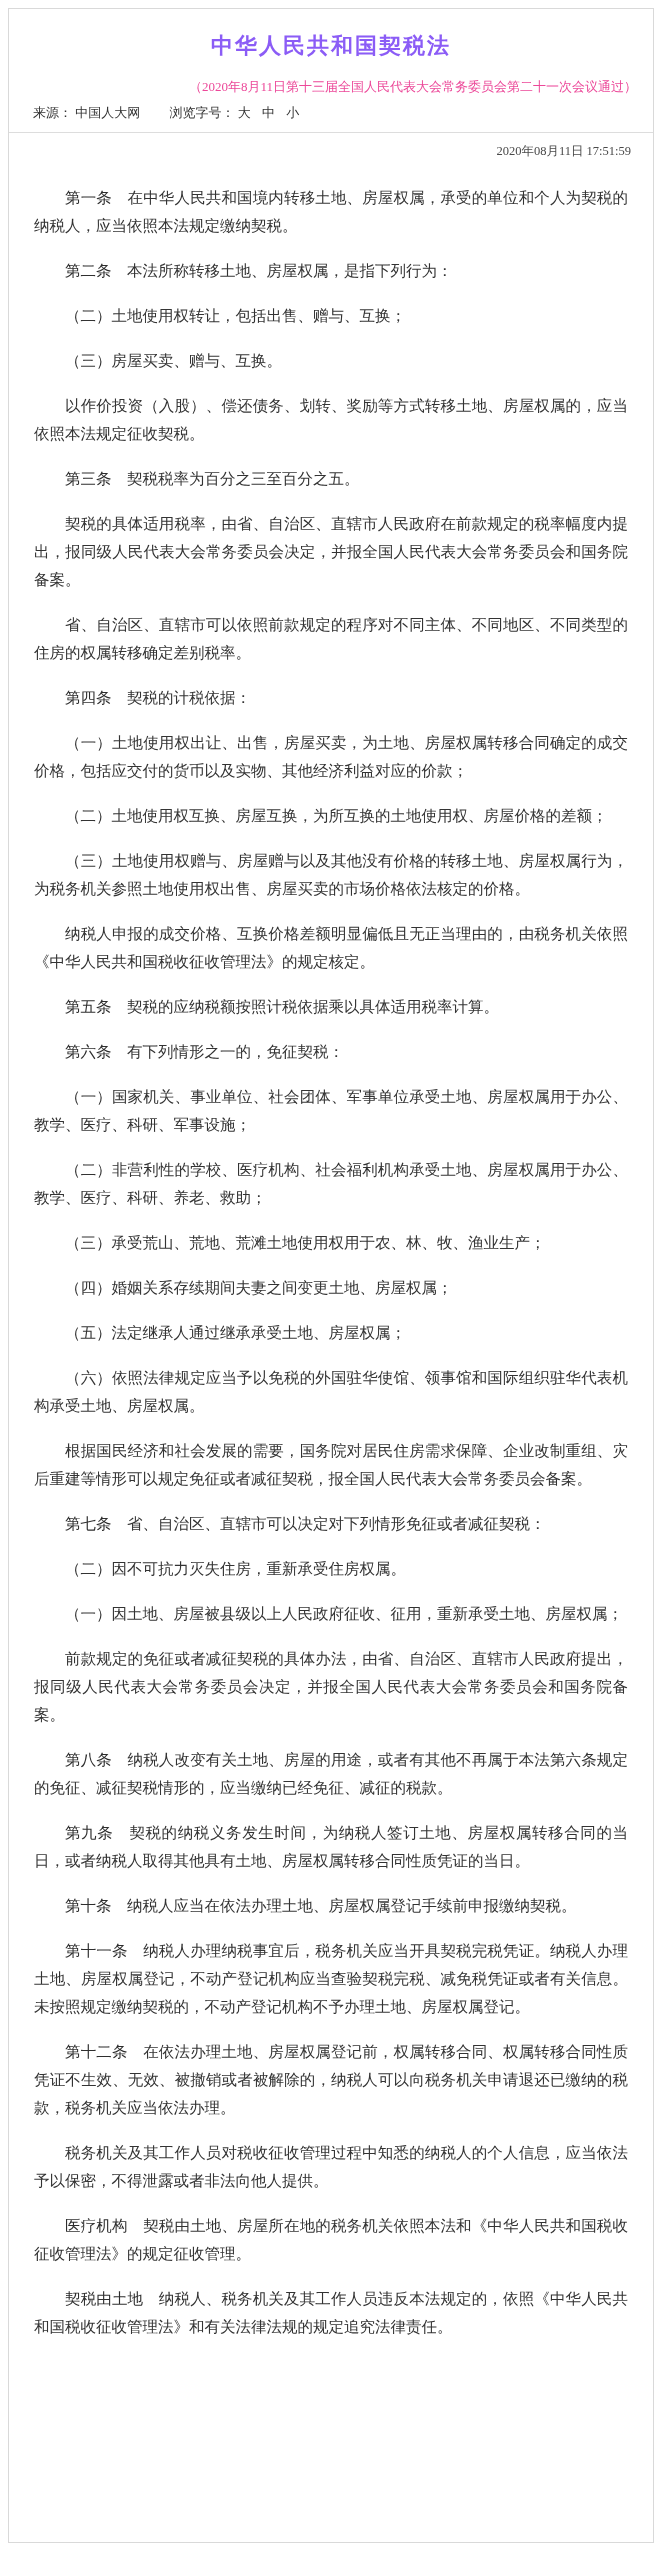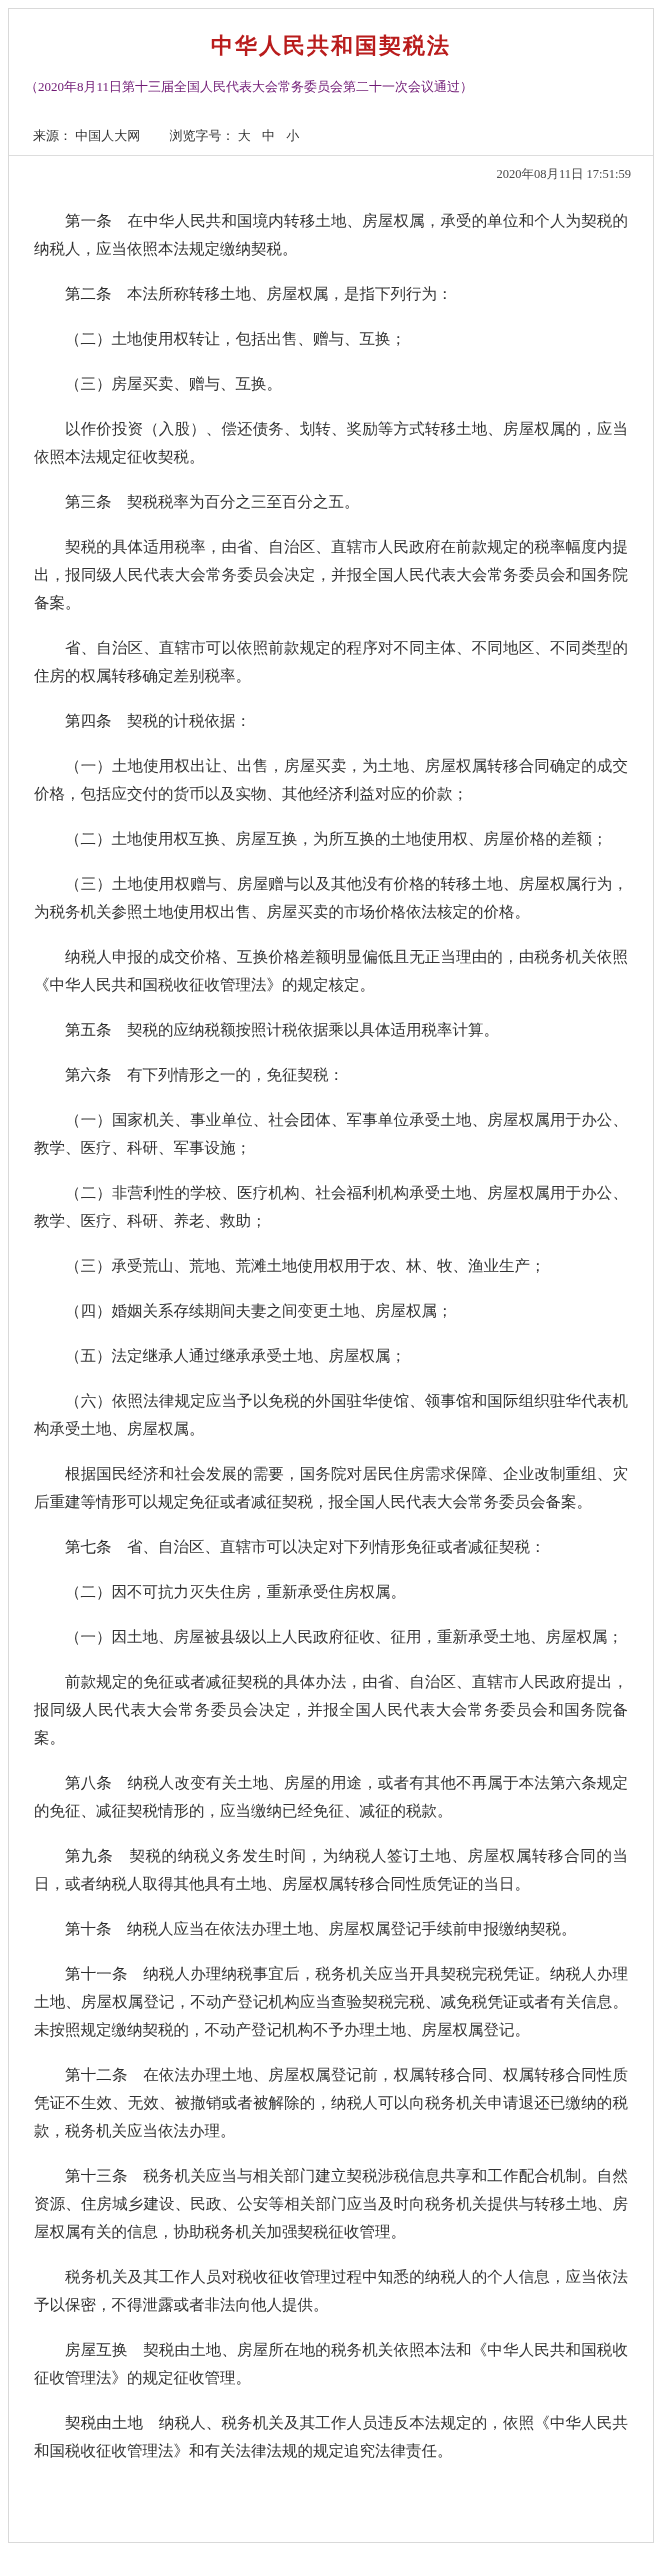--- a/index.html
+++ b/index.html
@@ -19,37 +19,37 @@
     border: 1px solid #d9d9d9;
     background: #ffffff;
     min-height: 2535px;
     padding-top: 16px;
     padding-bottom: 18px;
   }
   .doc-title {
     text-align: center;
     font-size: 22px;
     font-weight: bold;
-    color: #b91c1c;
+    color: #8b5cf6;
     letter-spacing: 2px;
     margin: 6px 16px 0 16px;
     line-height: 30px;
   }
   .doc-subtitle {
-    text-align: left;
+    text-align: right;
     font-size: 13px;
-    color: #701a75;
+    color: #ec4899;
     margin: 16px 16px 0 16px;
     line-height: 20px;
   }
   .meta-row {
     font-size: 13px;
     color: #333333;
     padding: 0 0 10px 24px;
-    margin-top: 30px;
+    margin-top: 7px;
     border-bottom: 1px solid #dddddd;
     line-height: 18px;
   }
   .meta-row .meta-label { color: #333333; }
   .meta-row .meta-value { margin-right: 26px; }
   .font-size-option {
     margin-right: 8px;
     cursor: pointer;
     color: #333333;
   }
@@ -122,20 +122,19 @@
         <p class="para" data-name="law-paragraph">根据国民经济和社会发展的需要，国务院对居民住房需求保障、企业改制重组、灾后重建等情形可以规定免征或者减征契税，报全国人民代表大会常务委员会备案。</p>
         <p class="para" data-name="law-article-paragraph"><b data-name="article-number">第七条</b>　省、自治区、直辖市可以决定对下列情形免征或者减征契税：</p>
         <p class="para" data-name="law-paragraph">（二）因不可抗力灭失住房，重新承受住房权属。</p>
         <p class="para" data-name="law-paragraph">（一）因土地、房屋被县级以上人民政府征收、征用，重新承受土地、房屋权属；</p>
         <p class="para" data-name="law-paragraph">前款规定的免征或者减征契税的具体办法，由省、自治区、直辖市人民政府提出，报同级人民代表大会常务委员会决定，并报全国人民代表大会常务委员会和国务院备案。</p>
         <p class="para" data-name="law-article-paragraph"><b data-name="article-number">第八条</b>　纳税人改变有关土地、房屋的用途，或者有其他不再属于本法第六条规定的免征、减征契税情形的，应当缴纳已经免征、减征的税款。</p>
         <p class="para" data-name="law-article-paragraph"><b data-name="article-number">第九条</b>　契税的纳税义务发生时间，为纳税人签订土地、房屋权属转移合同的当日，或者纳税人取得其他具有土地、房屋权属转移合同性质凭证的当日。</p>
         <p class="para" data-name="law-article-paragraph"><b data-name="article-number">第十条</b>　纳税人应当在依法办理土地、房屋权属登记手续前申报缴纳契税。</p>
         <p class="para" data-name="law-article-paragraph"><b data-name="article-number">第十一条</b>　纳税人办理纳税事宜后，税务机关应当开具契税完税凭证。纳税人办理土地、房屋权属登记，不动产登记机构应当查验契税完税、减免税凭证或者有关信息。未按照规定缴纳契税的，不动产登记机构不予办理土地、房屋权属登记。</p>
         <p class="para" data-name="law-article-paragraph"><b data-name="article-number">第十二条</b>　在依法办理土地、房屋权属登记前，权属转移合同、权属转移合同性质凭证不生效、无效、被撤销或者被解除的，纳税人可以向税务机关申请退还已缴纳的税款，税务机关应当依法办理。</p>
-        <p class="para" data-name="law-article-paragraph"><b data-name="article-number">第十三条</b>　税务机关应当与相关部门建立契税涉税信息共享和工作配合机制。自然资源、住房城乡建设、民政、公安等相关部门应当及时向税务机关提供与转移土地、房屋权属有关的信息，协助税务机关加强契税征收管理。</p>
         <p class="para" data-name="law-paragraph">税务机关及其工作人员对税收征收管理过程中知悉的纳税人的个人信息，应当依法予以保密，不得泄露或者非法向他人提供。</p>
-        <p class="para" data-name="law-article-paragraph"><b data-name="article-number">房屋互换</b>　契税由土地、房屋所在地的税务机关依照本法和《中华人民共和国税收征收管理法》的规定征收管理。</p>
+        <p class="para" data-name="law-article-paragraph"><b data-name="article-number">医疗机构</b>　契税由土地、房屋所在地的税务机关依照本法和《中华人民共和国税收征收管理法》的规定征收管理。</p>
         <p class="para" data-name="law-article-paragraph"><b data-name="article-number">契税由土地</b>　纳税人、税务机关及其工作人员违反本法规定的，依照《中华人民共和国税收征收管理法》和有关法律法规的规定追究法律责任。</p>
       </div>
 
   </div>
 </div>
 
 </body></html>

